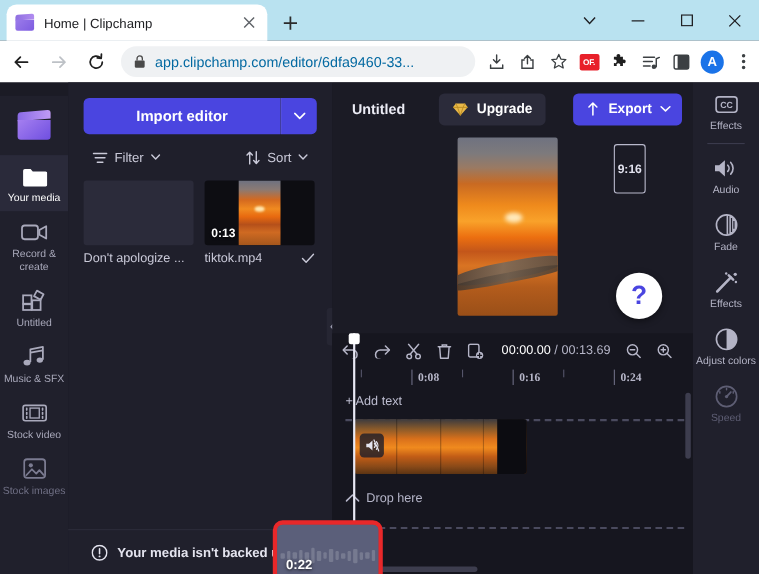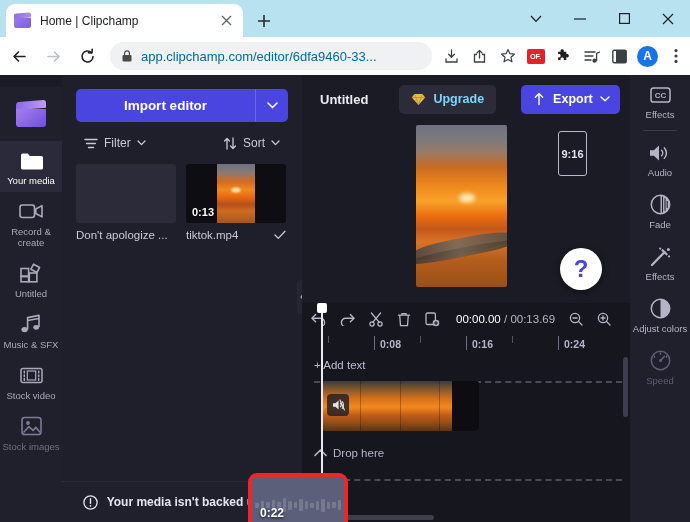--- a/index.html
+++ b/index.html
@@ -218,21 +218,21 @@
   }
   .editor-top {
     height: 48px; display: flex; align-items: center; padding-left: 12px; gap: 25px;
   }
   .proj-title {
     color: #ececf5; font-size: 13px; font-weight: bold; padding: 0 6px;
   }
   .upgrade-btn {
     height: 29px; background: #2b2b3a; border-radius: 5px;
     display: flex; align-items: center; gap: 7px; padding: 0 12px;
-    color: #7dd3fc; font-size: 12.5px; font-weight: bold;
+    color: #ffffff; font-size: 12.5px; font-weight: bold;
   }
   .export-btn {
     height: 29px; background: #4a45e0; border-radius: 5px;
     display: flex; align-items: center; gap: 7px; padding: 0 10px 0 11px;
     color: #fff; font-size: 12.5px; font-weight: bold;
   }
 
   .preview-wrap {
     position: relative; height: 212px;
   }
@@ -297,20 +297,21 @@
     height: 32px; display: flex; align-items: center; gap: 14px;
     padding: 0 9px; color: #b6b6c8;
   }
   .tl-time {
     font-size: 11.5px; color: #b6b6c8; white-space: nowrap; margin-left: 2px;
   }
   .tl-time b { color: #ffffff; font-weight: normal; }
   .tl-ruler {
     position: relative; height: 21px; margin-left: 12px;
     border-bottom: 0;
+    font-family: Liberation Serif, serif;
   }
   .tick {
     position: absolute; top: 1px; width: 1px; height: 7px; background: #55556a;
   }
   .tick-major { height: 14px; background: #6d6d84; }
   .tick-label {
     position: absolute; top: 3px; font-size: 10.5px; color: #b6b6c8;
     font-weight: bold;
   }
   .addtext-row {

